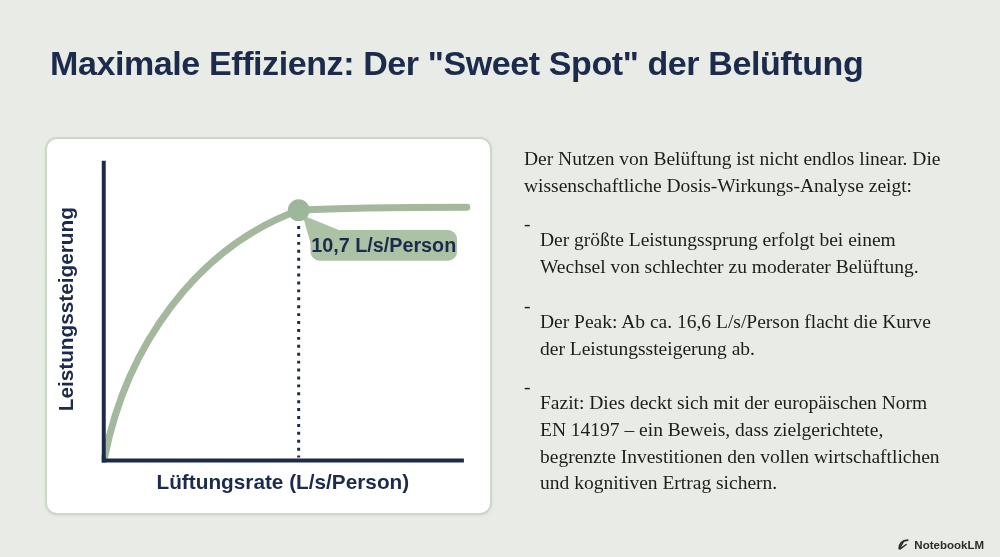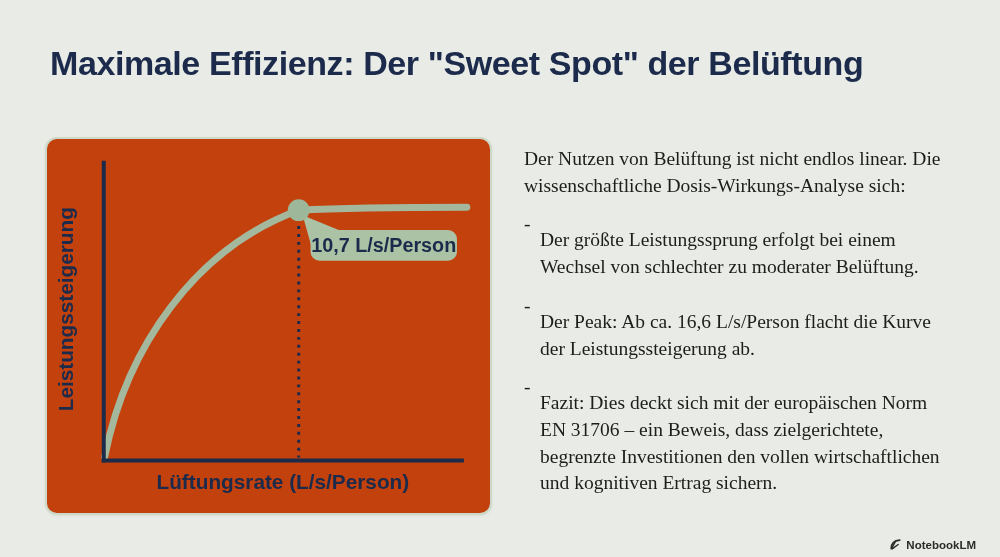--- a/index.html
+++ b/index.html
@@ -22,21 +22,21 @@
     color: #1c2b4c;
     font-family: "Liberation Sans", sans-serif;
     white-space: nowrap;
   }
   .chart-card {
     position: absolute;
     left: 45px;
     top: 137px;
     width: 447px;
     height: 378px;
-    background: #c2410c;
+    background: #ffffff;
     border: 2px solid #ccd9c8;
     border-radius: 12px;
     box-shadow: 0 1px 3px rgba(40,60,40,0.08);
     box-sizing: border-box;
   }
   .chart-card svg { display: block; width: 100%; height: 100%; }
   .svg-label {
     font-family: "Liberation Sans", sans-serif;
     font-weight: bold;
     fill: #1c2b4c;
@@ -55,21 +55,21 @@
   .bullet { display: flex; margin: 0 0 12px 0; }
   .bullet-marker {
     width: 16px;
     flex: 0 0 16px;
     text-align: left;
     color: #1d1d1c;
   }
   .bullet-text { flex: 1; margin-top: 16px; }
   .footer {
     position: absolute;
-    right: 24px;
+    right: 16px;
     bottom: 6px;
     display: flex;
     align-items: center;
     gap: 4px;
     color: #2b2b2b;
     font-size: 11.5px;
     font-weight: bold;
     font-family: "Liberation Sans", sans-serif;
   }
   .footer svg { display: block; }
@@ -96,35 +96,35 @@
       <text class="svg-label" x="340" y="114" font-size="20" text-anchor="middle">10,7 L/s/Person</text>
 
       <circle cx="254" cy="72" r="11" fill="#9db79a"></circle>
 
       <text class="svg-label" x="238" y="354" font-size="21" text-anchor="middle">Lüftungsrate (L/s/Person)</text>
       <text class="svg-label" x="26" y="172" font-size="21" text-anchor="middle" transform="rotate(-90 26 172)">Leistungssteigerung</text>
     </svg>
   </div>
 
   <div class="content-column">
-    <p class="intro">Der Nutzen von Belüftung ist nicht endlos linear. Die wissenschaftliche Dosis-Wirkungs-Analyse sich:</p>
+    <p class="intro">Der Nutzen von Belüftung ist nicht endlos linear. Die wissenschaftliche Dosis-Wirkungs-Analyse zeigt:</p>
 
     <div class="bullet">
       <span class="bullet-marker">-</span>
       <span class="bullet-text">Der größte Leistungssprung erfolgt bei einem Wechsel von schlechter zu moderater Belüftung.</span>
     </div>
 
     <div class="bullet">
       <span class="bullet-marker">-</span>
       <span class="bullet-text">Der Peak: Ab ca. 16,6 L/s/Person flacht die Kurve der Leistungssteigerung ab.</span>
     </div>
 
     <div class="bullet">
       <span class="bullet-marker">-</span>
-      <span class="bullet-text">Fazit: Dies deckt sich mit der europäischen Norm EN 31706 – ein Beweis, dass zielgerichtete, begrenzte Investitionen den vollen wirtschaftlichen und kognitiven Ertrag sichern.</span>
+      <span class="bullet-text">Fazit: Dies deckt sich mit der europäischen Norm EN 14197 – ein Beweis, dass zielgerichtete, begrenzte Investitionen den vollen wirtschaftlichen und kognitiven Ertrag sichern.</span>
     </div>
   </div>
 
   <div class="footer">
     <span>
       <svg width="13" height="13" viewBox="0 0 24 24">
         <path d="M4 20 Q4 5 20 4" fill="none" stroke="#2b2b2b" stroke-width="3" stroke-linecap="round"></path>
         <path d="M5 19 L11 8" fill="none" stroke="#2b2b2b" stroke-width="2.6" stroke-linecap="round"></path>
         <path d="M6 20 L17 12" fill="none" stroke="#2b2b2b" stroke-width="2.6" stroke-linecap="round"></path>
       </svg>

